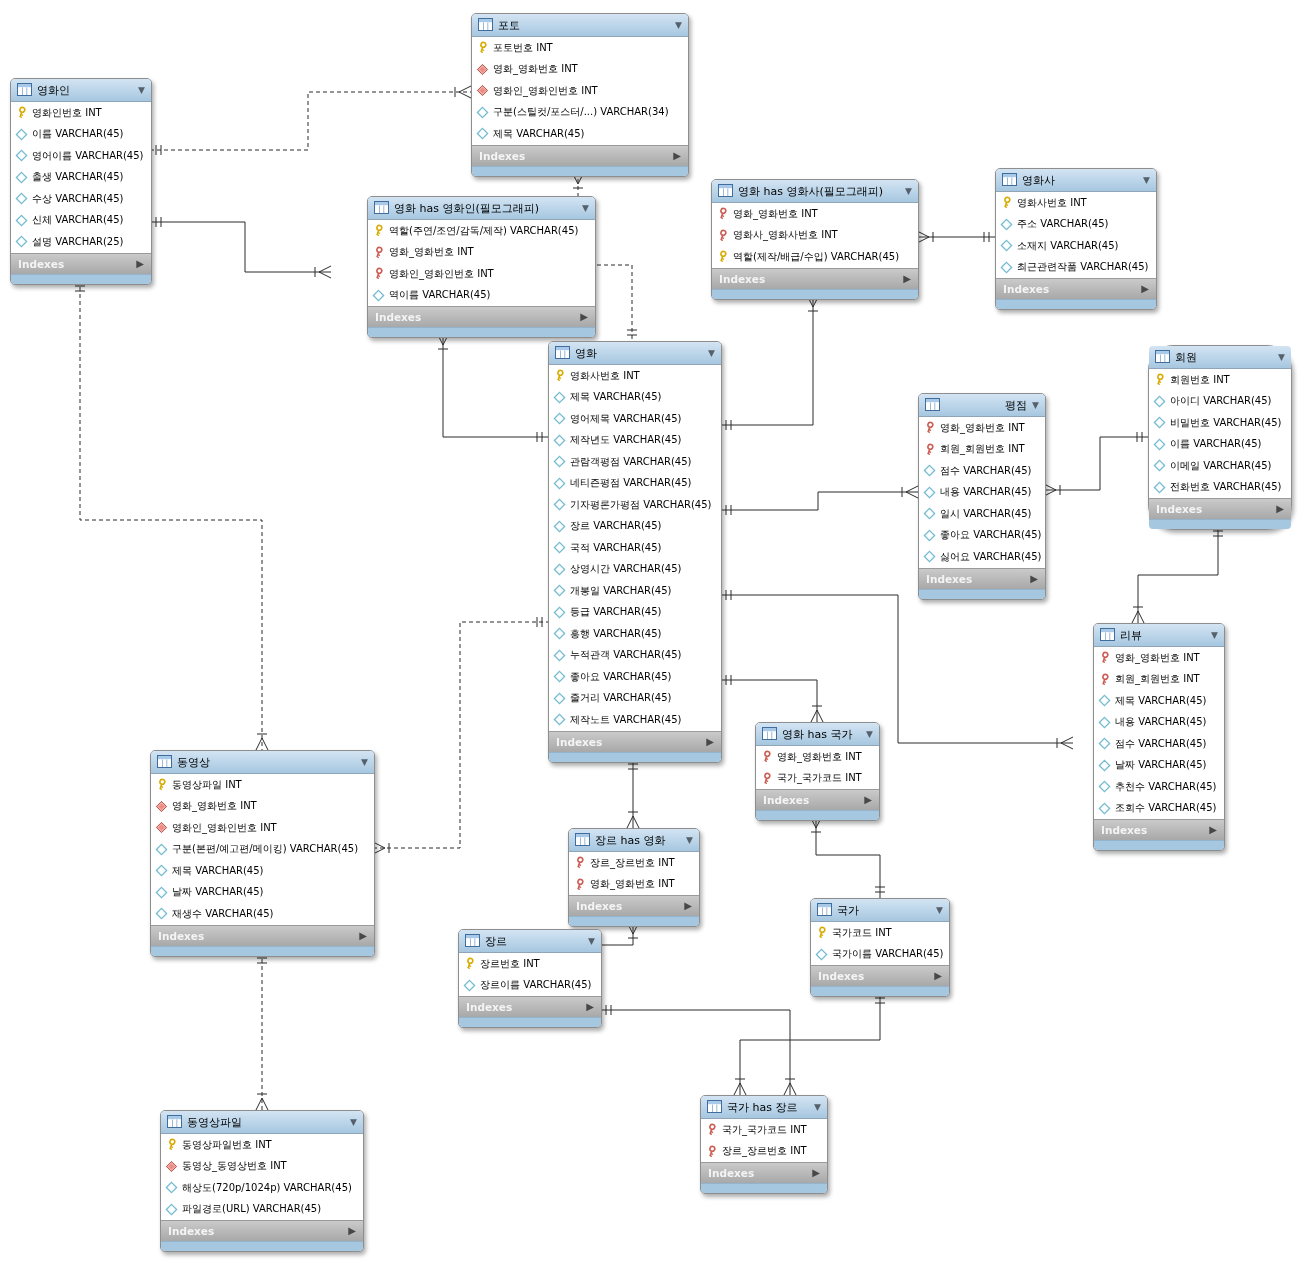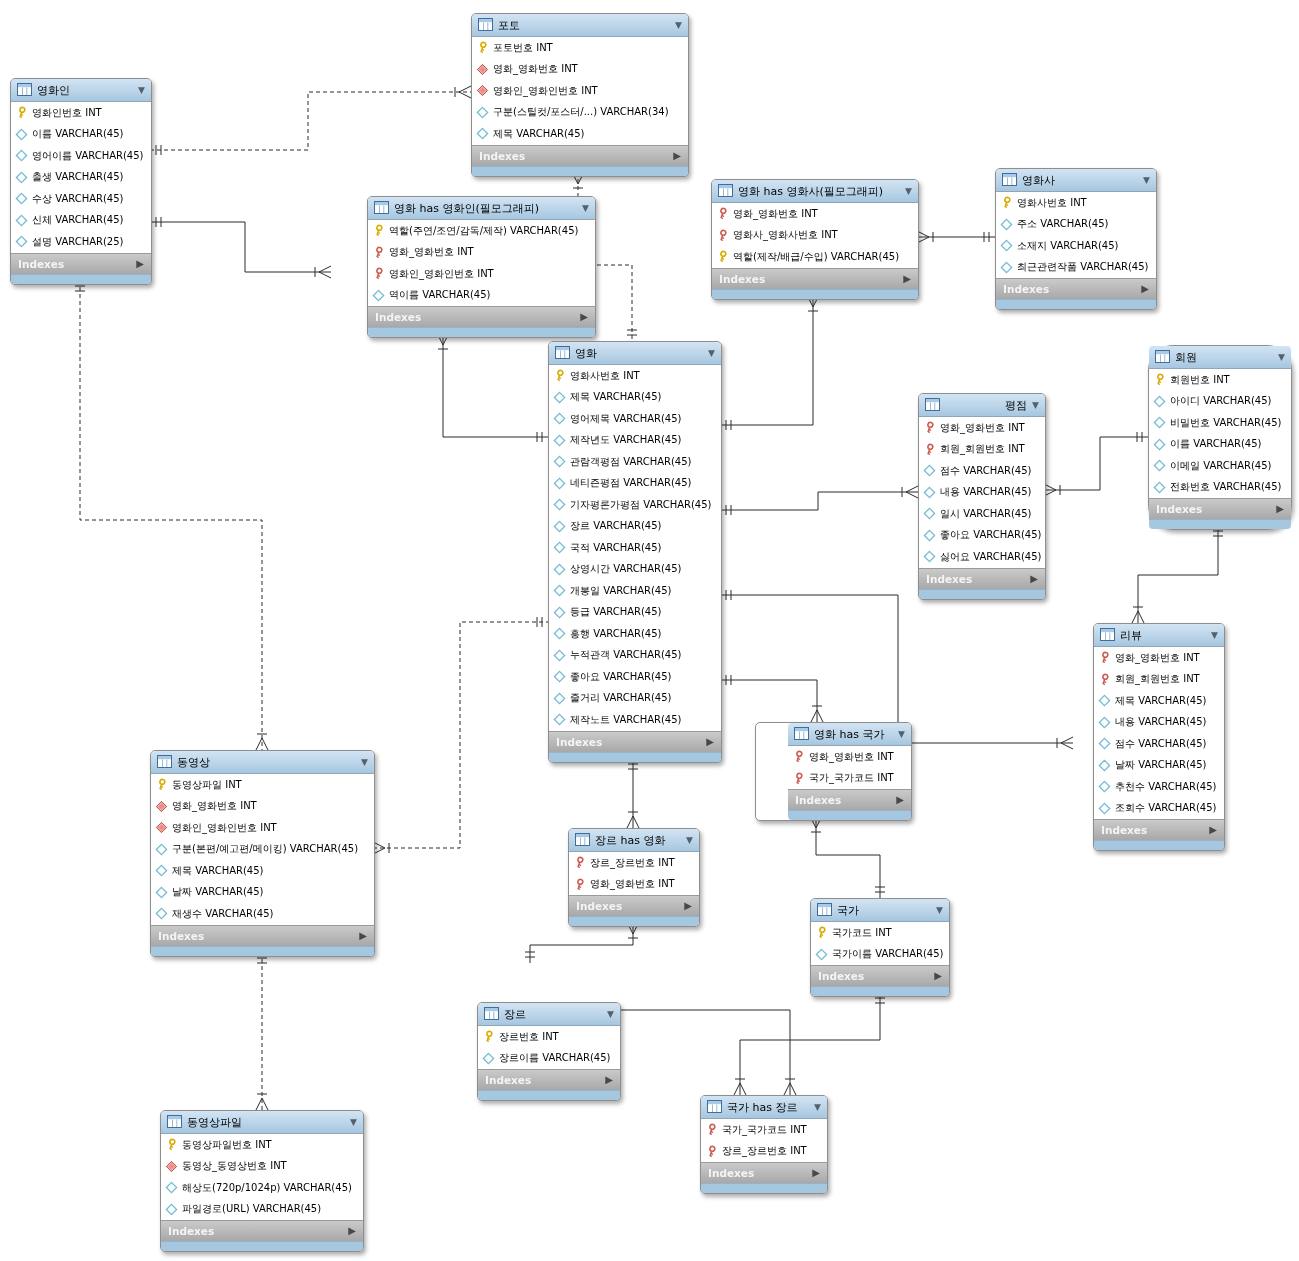--- a/index.html
+++ b/index.html
@@ -751,21 +751,21 @@
           </svg>
         </span>
         <span>조회수 VARCHAR(45)</span>
       </div>
       <div class="idx">
         <span>Indexes</span>
         <span class="exp">▶</span>
       </div>
       <div class="ftr"></div>
     </div>
-    <div class="tbl" style="left: 755px; top: 722px; width: 123px; padding-left: 32px;">
+    <div class="tbl" style="left: 755px; top: 722px; width: 123px;">
       <div class="hdr">
         <span class="ic"><svg width="15" height="13" viewBox="0 0 15 13">
             <rect x="0.5" y="0.5" width="14" height="12" fill="#ffffff" stroke="#3f6e9e"></rect>
             <rect x="1" y="1" width="13" height="3.2" fill="#a9c9e9"></rect>
             <line x1="5.5" y1="4.5" x2="5.5" y2="12" stroke="#9bb8d4"></line>
             <line x1="9.8" y1="4.5" x2="9.8" y2="12" stroke="#9bb8d4"></line>
           </svg></span>
         <span class="ttl">영화 has 국가</span>
         <span class="arr">▼</span>
       </div>
@@ -943,21 +943,21 @@
           </svg>
         </span>
         <span>국가이름 VARCHAR(45)</span>
       </div>
       <div class="idx">
         <span>Indexes</span>
         <span class="exp">▶</span>
       </div>
       <div class="ftr"></div>
     </div>
-    <div class="tbl" style="left: 458px; top: 1002px; width: 142px; margin-left: 19px;">
+    <div class="tbl" style="left: 458px; top: 929px; width: 142px;">
       <div class="hdr">
         <span class="ic"><svg width="15" height="13" viewBox="0 0 15 13">
             <rect x="0.5" y="0.5" width="14" height="12" fill="#ffffff" stroke="#3f6e9e"></rect>
             <rect x="1" y="1" width="13" height="3.2" fill="#a9c9e9"></rect>
             <line x1="5.5" y1="4.5" x2="5.5" y2="12" stroke="#9bb8d4"></line>
             <line x1="9.8" y1="4.5" x2="9.8" y2="12" stroke="#9bb8d4"></line>
           </svg></span>
         <span class="ttl">장르</span>
         <span class="arr">▼</span>
       </div>

